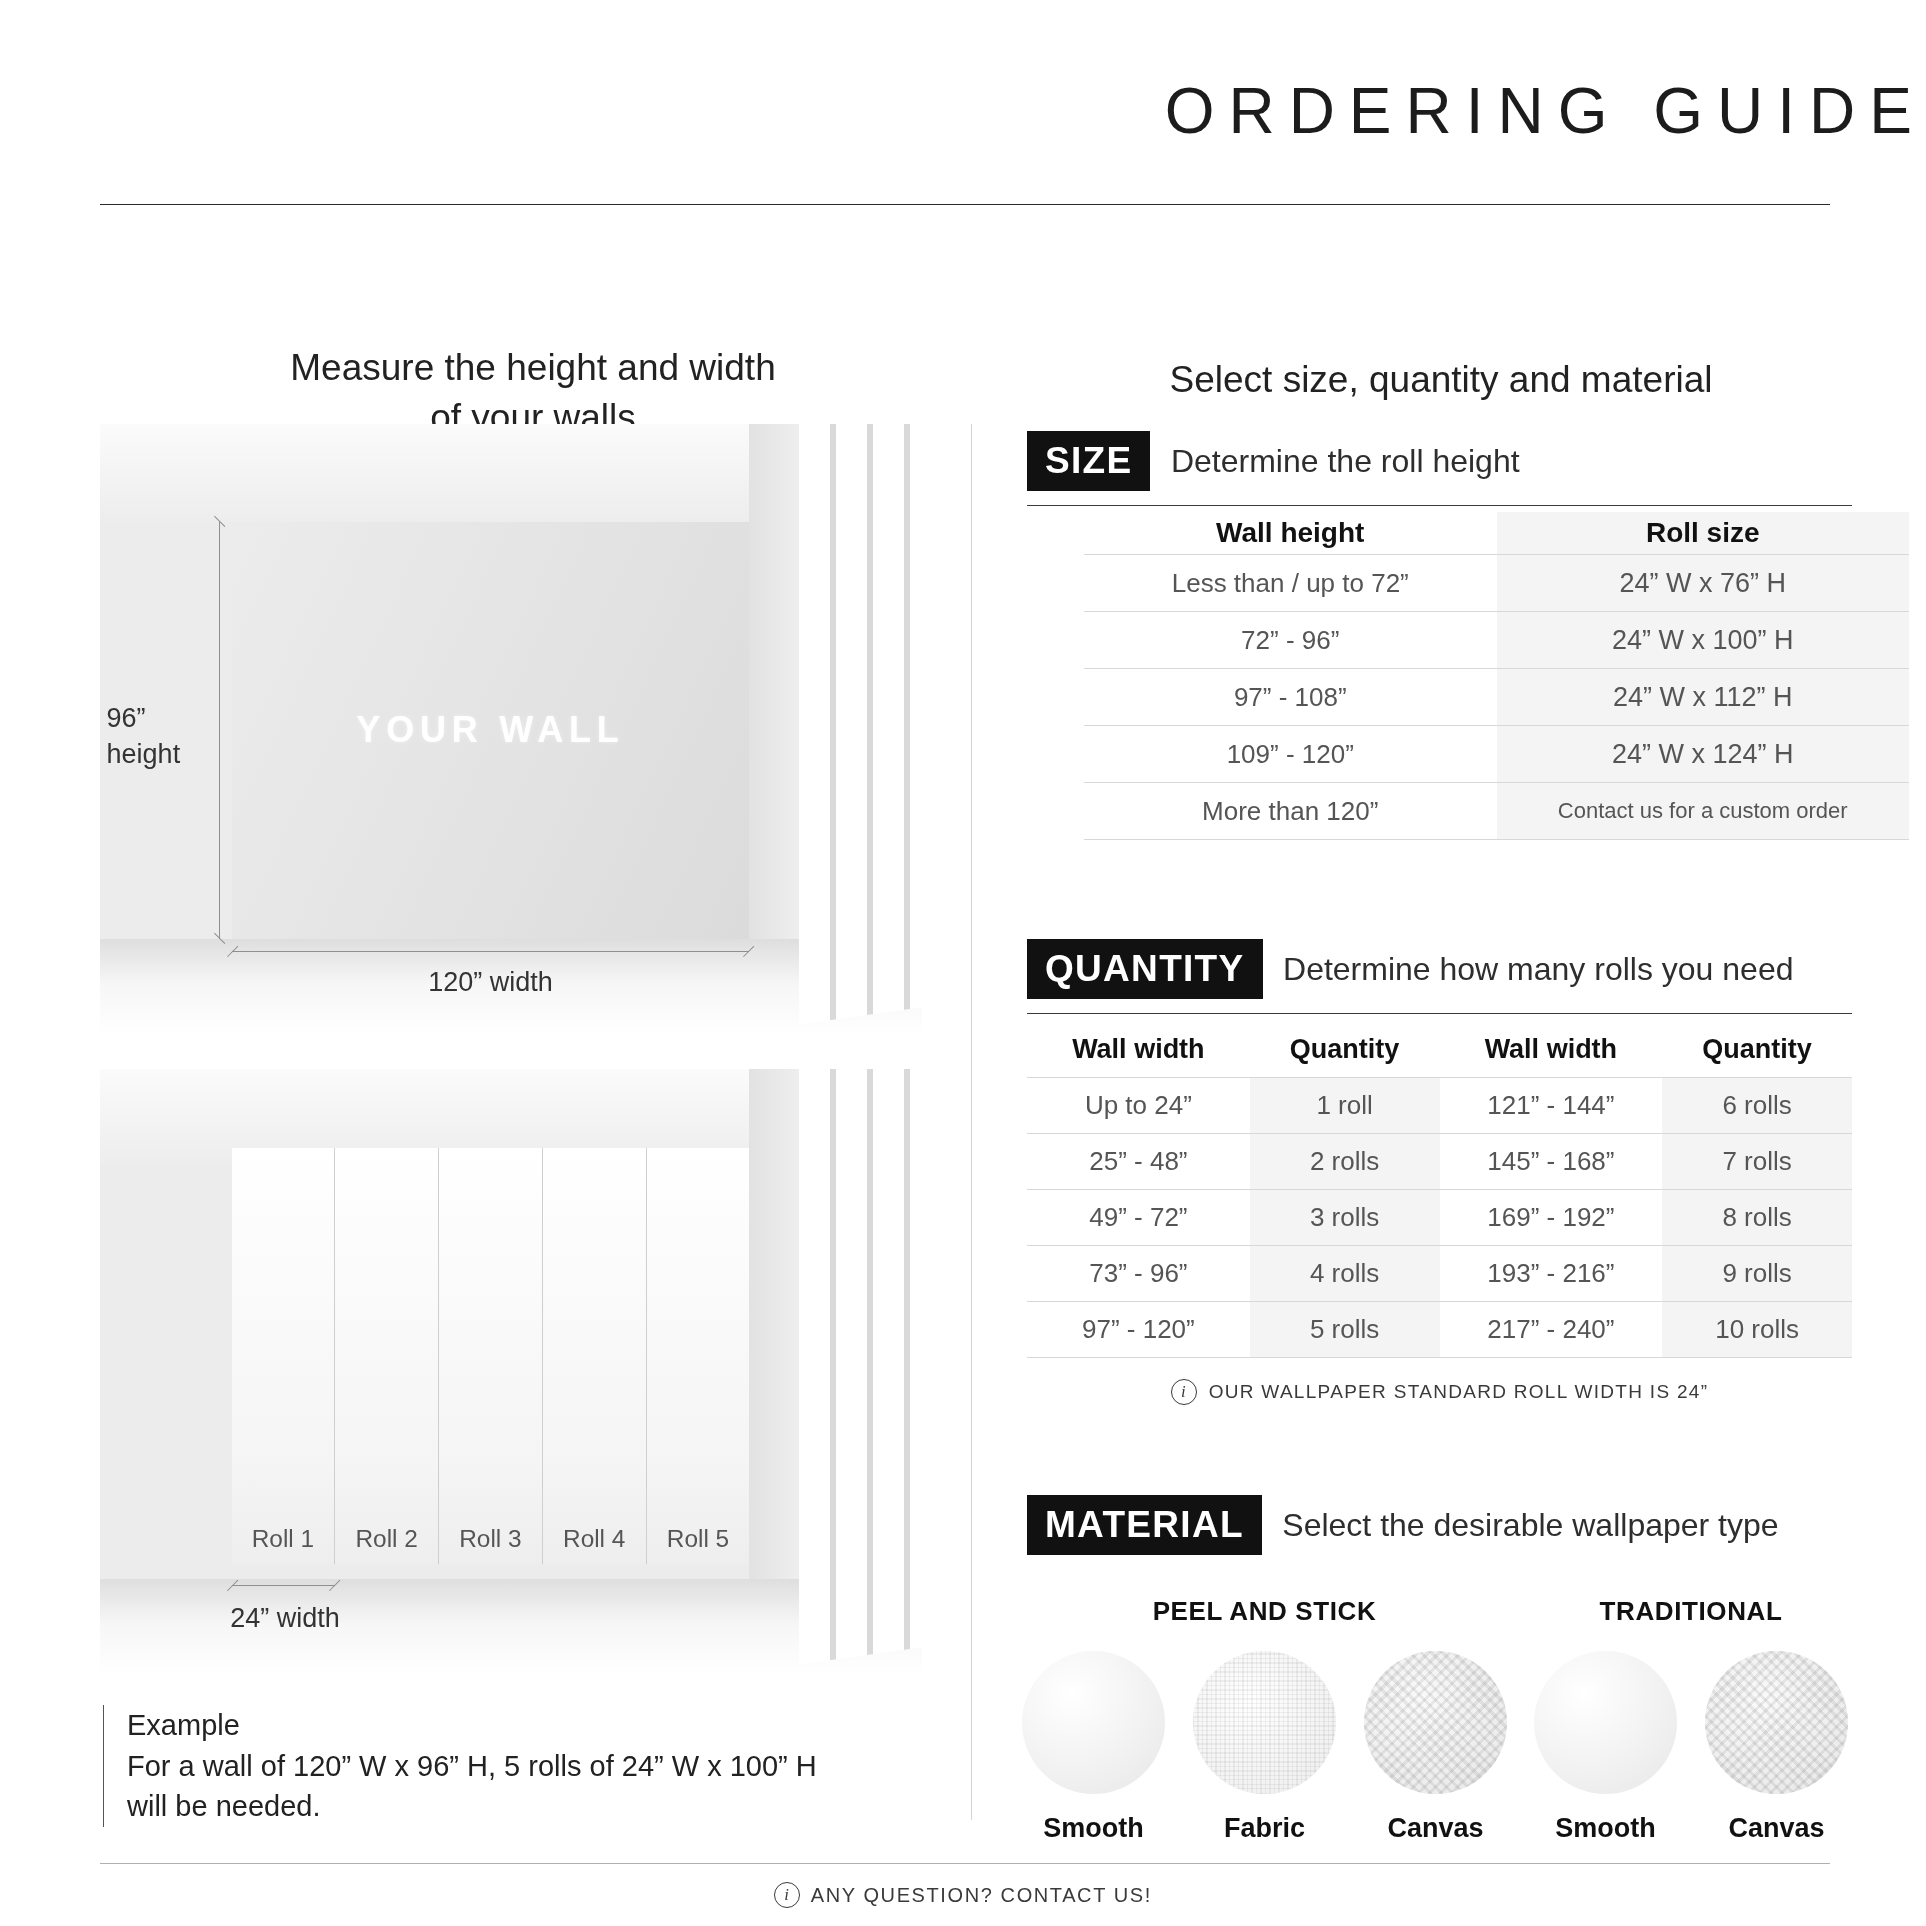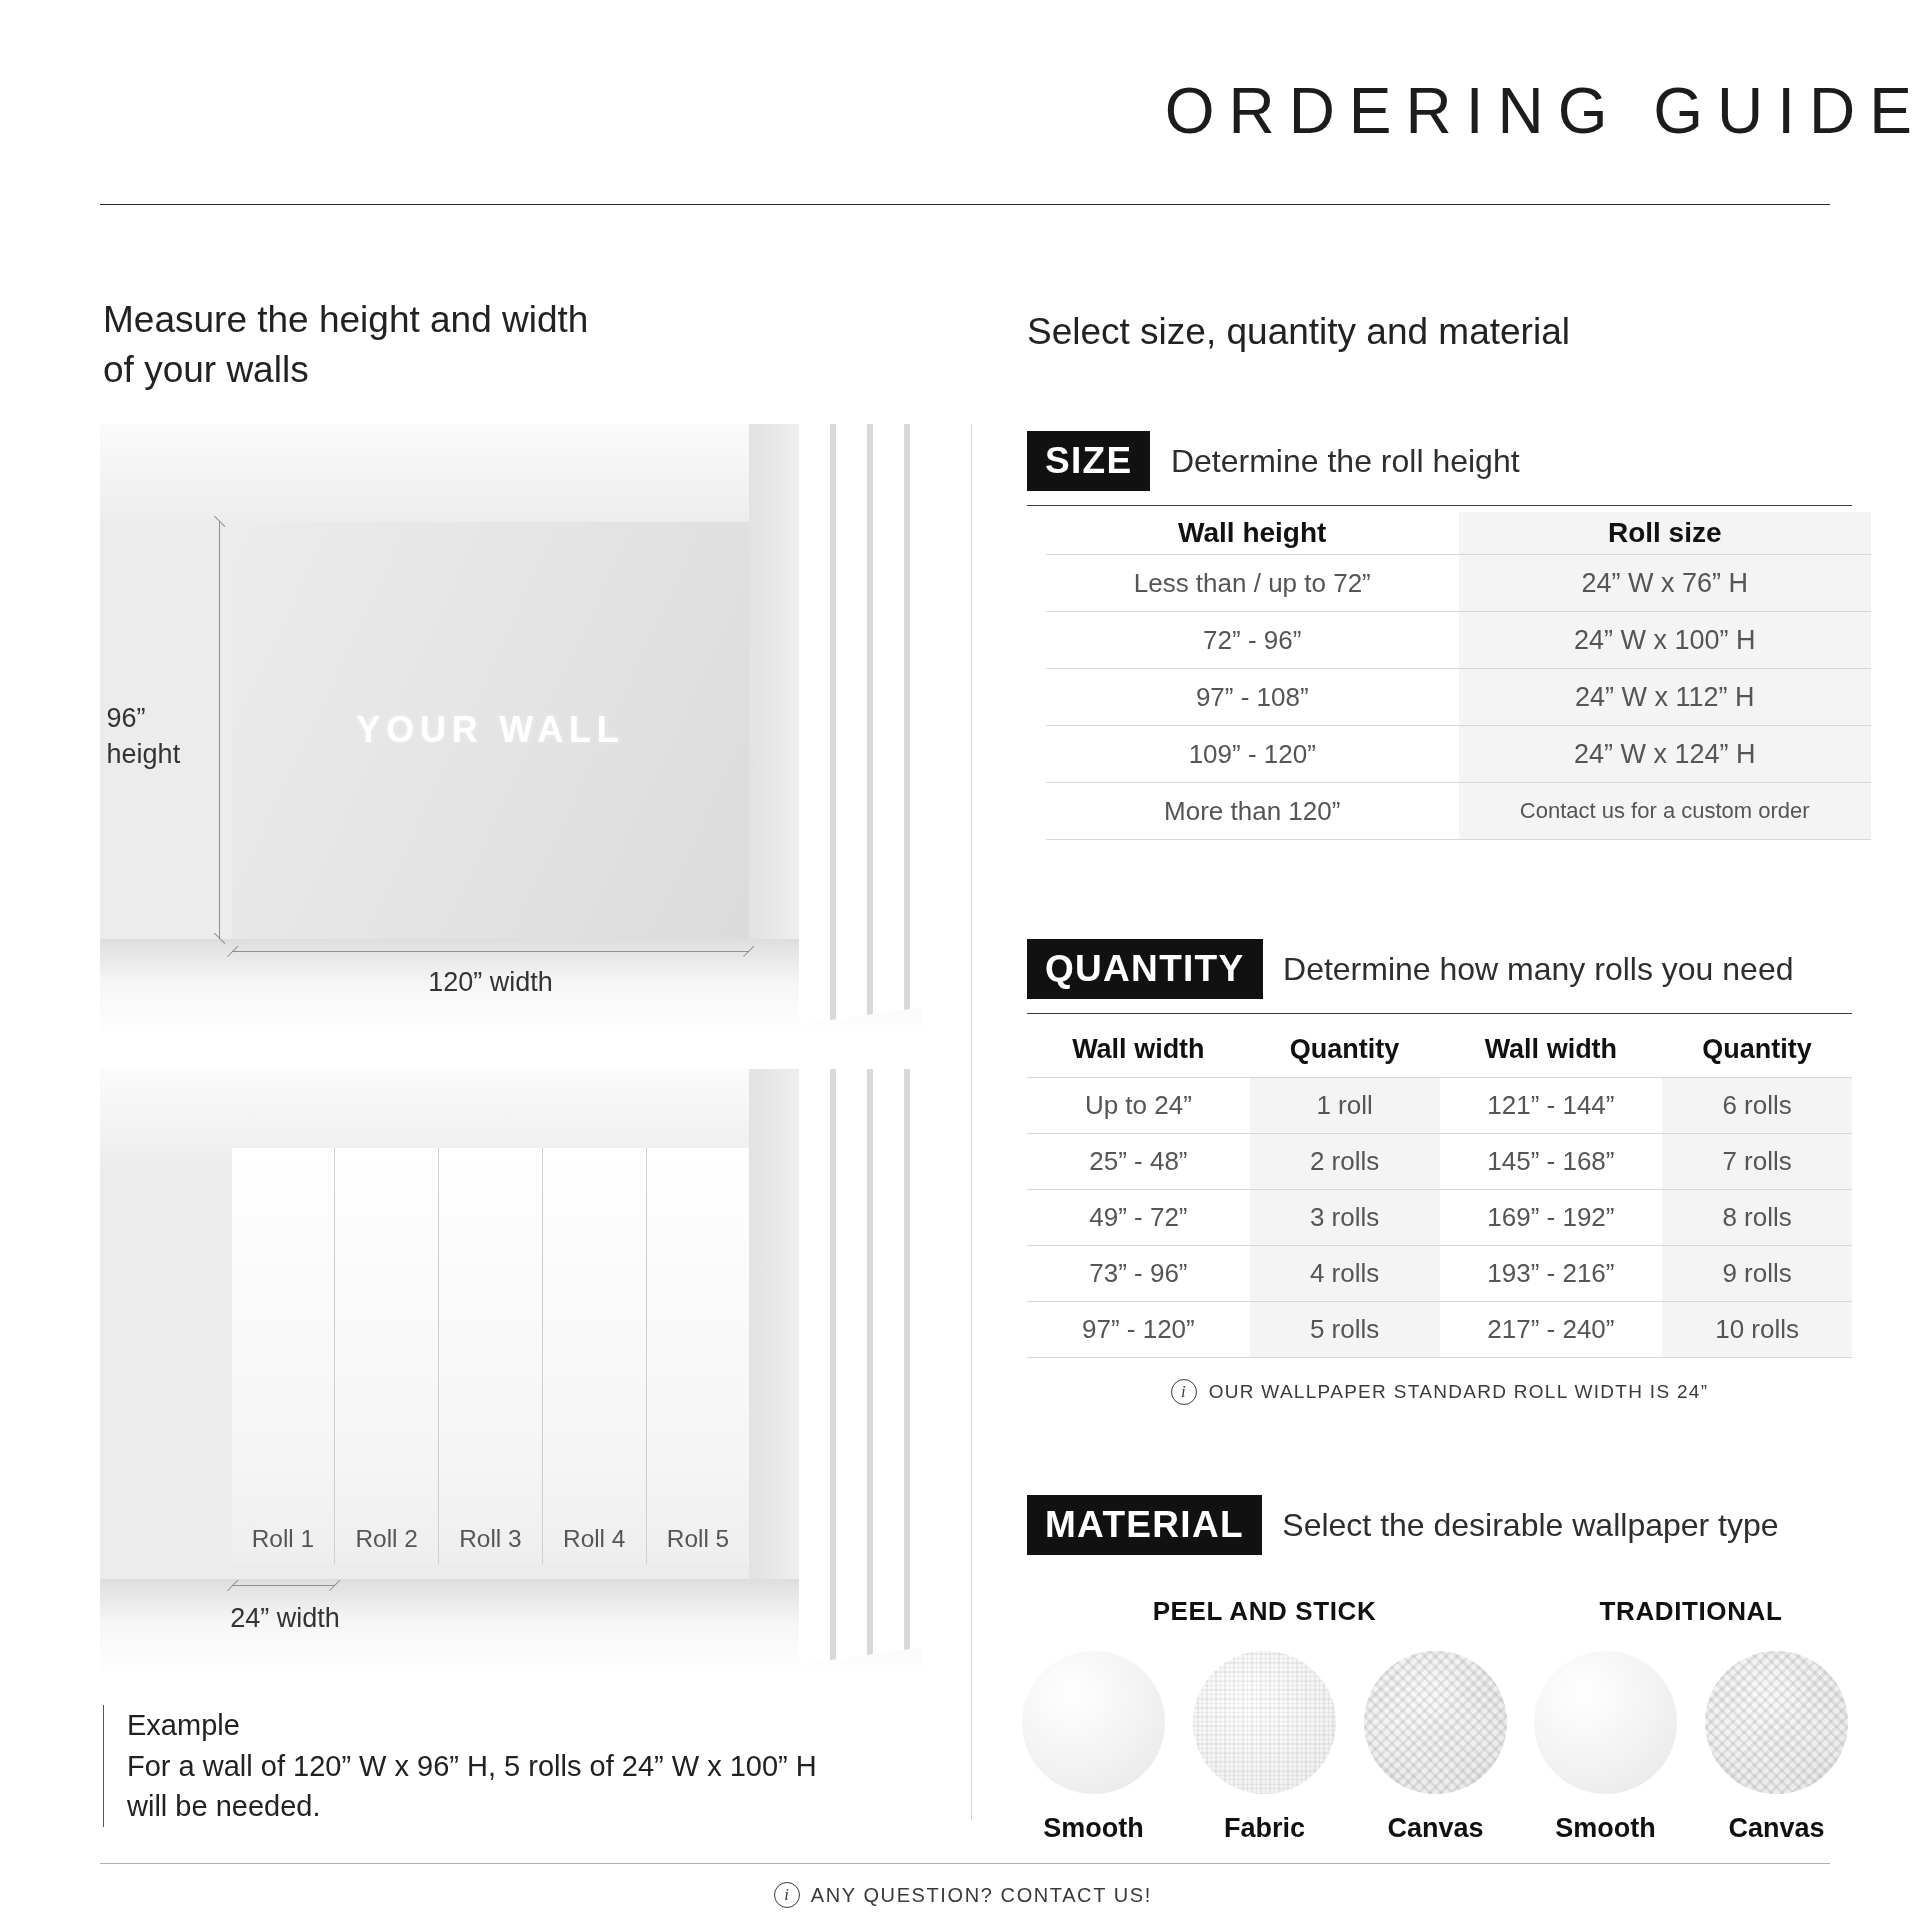--- a/index.html
+++ b/index.html
@@ -18,21 +18,21 @@
     position: absolute; left: 0; top: 74px; width: 1926px;
     text-align: right; font-size: 64px; font-weight: 500;
     letter-spacing: 14px; color: #1c1c1c;
   }
   .title-rule {
     position: absolute; left: 100px; width: 1730px; top: 204px;
     border-top: 1.9px solid #2a2a2a;
   }
 
   
-  .col-heading { position:absolute; font-size:37px; font-weight:500; color:#222; line-height:1.35; }
+  .col-heading { position:absolute; font-size:37px; font-weight:500; color:#222; text-align:center; line-height:1.35;margin-top:48px; }
   .left-heading  { left: 103px; width: 860px; top: 295px; }
   .right-heading { left: 1027px; width: 828px; top: 307px; }
   .col-divider {
     position:absolute; left:971px; top:424px; height:1396px; width:1.3px; background:#d4d4d4;
   }
 
   
   .room {
     position:absolute; left:100px; width:822px; background:#ececec; overflow:hidden;
   }
@@ -106,21 +106,21 @@
   #size-head     { left:1027px; top:431px;  width:825px; }
   #qty-head      { left:1027px; top:939px; width:825px; }
   #material-head { left:1027px; top:1495px; width:825px; }
   .badge {
     background:#111111; color:#ffffff; font-weight:700; font-size:37px;
     padding:9px 18px; letter-spacing:1.3px; flex:0 0 auto;
   }
   .section-sub { font-size:32px; color:#2e2e2e; }
 
   
-  .stbl { position:absolute; left:1046px; top:512px; width:825px; }
+  .stbl { position:absolute; left:1084px; top:512px; width:825px; }
   .stbl-row { display:flex; border-bottom:0.6px solid #d8d8d8; min-height:56px; align-items:stretch; }
   .stbl-row.stbl-header { min-height:42px; }
   .stbl-cell { display:flex; align-items:center; justify-content:center; text-align:center; }
   .stbl-wall { width:50%; font-size:26px; color:#555; }
   .stbl-roll { width:50%; font-size:27px; color:#555; background:#f4f4f4; }
   .stbl-header .stbl-wall, .stbl-header .stbl-roll { font-weight:700; color:#111; font-size:28px; }
   .stbl-roll.small { font-size:22px; line-height:1.25; }
   .stbl-roll.small span { display:block; max-width:295px; }
 
   

